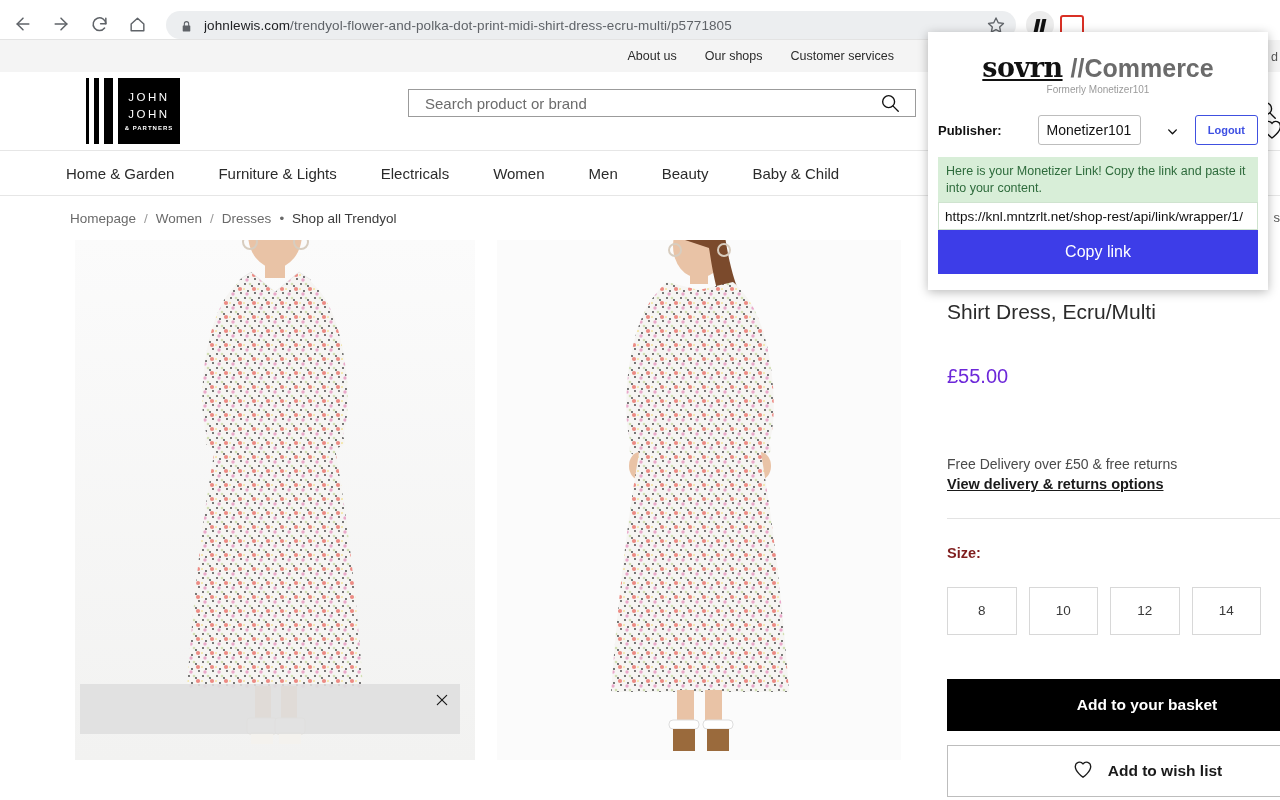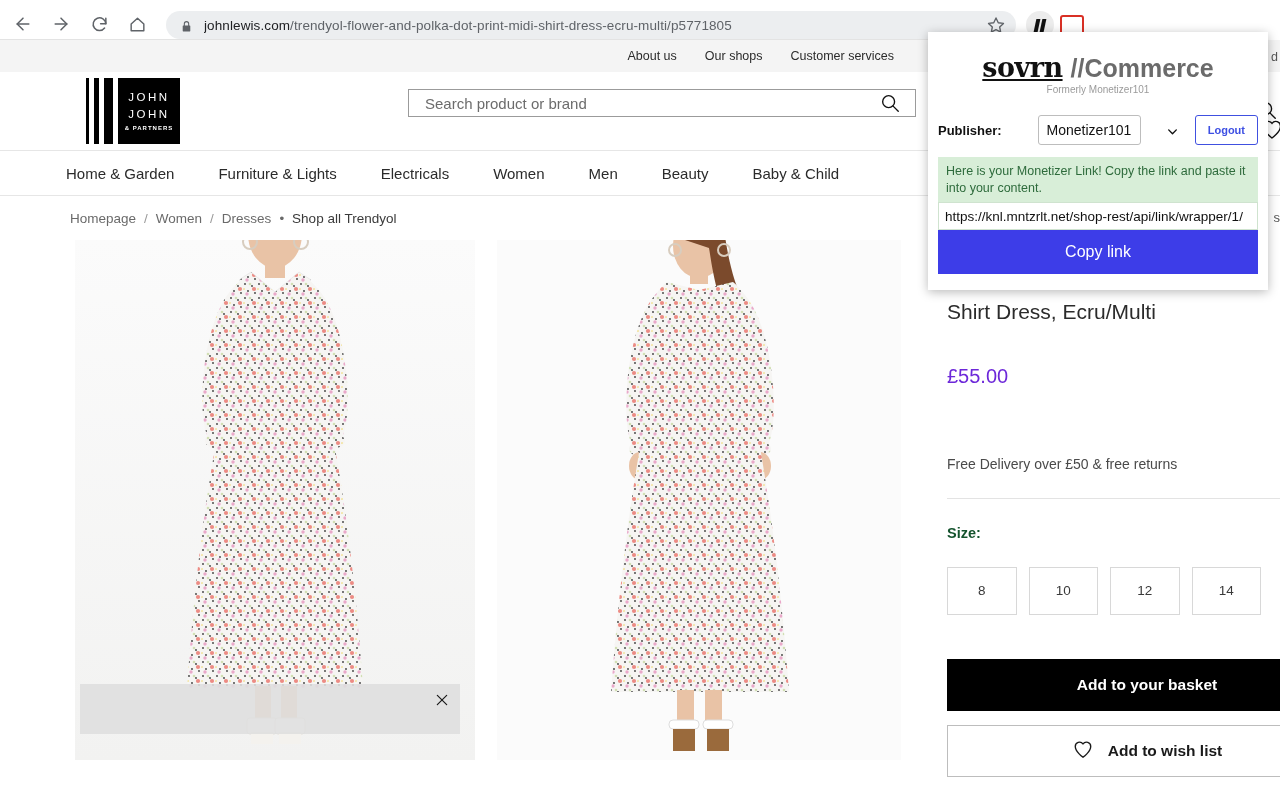--- a/index.html
+++ b/index.html
@@ -125,21 +125,21 @@
     position: absolute; right: 10px; top: 8px; width: 16px; height: 16px;
     color: #1a1a1a; cursor: pointer;
   }
 
   .details { padding-left: 46px; padding-top: 0; width: 360px; }
   .prod-title { font-size: 21px; line-height: 1.38; color: #2b2b2b; font-weight: 400; }
   .prod-price { font-size: 20px; color: #6d28d9; margin-top: 38px; }
   .delivery { margin-top: 68px; font-size: 14px; color: #4a4a4a; }
   .delivery a { display: block; color: #1a1a1a; text-decoration: underline; font-weight: 700; margin-top: 4px; font-size: 14.5px; }
   .rule { margin-top: 26px; border-top: 1px solid #e3e3e3; width: 340px; }
-  .size-label { margin-top: 26px; font-size: 14.5px; font-weight: 700; color: #14532d; }
+  .size-label { margin-top: 26px; font-size: 14.5px; font-weight: 700; color: #7f1d1d; }
   .sizes { display: flex; gap: 12px; margin-top: 26px; }
   .size-box {
     width: 92px; height: 48px; border: 1px solid #d8d8d8; background: #fff;
     display: flex; align-items: center; justify-content: center;
     font-size: 13.5px; color: #3a3a3a;
   }
   .basket-btn {
     margin-top: 44px; width: 400px; height: 52px; background: #000; color: #fff;
     display: flex; align-items: center; justify-content: center;
     font-size: 15.5px; font-weight: 700; border: 0; cursor: pointer;
@@ -417,20 +417,21 @@
 
       <div class="details">
         <h1 class="prod-title">
           <span>Trendyol Flower and Polka Dot Print</span><br>
           <span>Shirt Dress, Ecru/Multi</span>
         </h1>
         <div class="prod-price">£55.00</div>
 
         <div class="delivery">
           <span>Free Delivery over £50 &amp; free returns</span>
+          <a href="#">View delivery &amp; returns options</a>
         </div>
 
         <div class="rule"></div>
 
         <div class="size-label">Size:</div>
 
         <div class="sizes">
           <div class="size-box">8</div>
           <div class="size-box">10</div>
           <div class="size-box">12</div>

